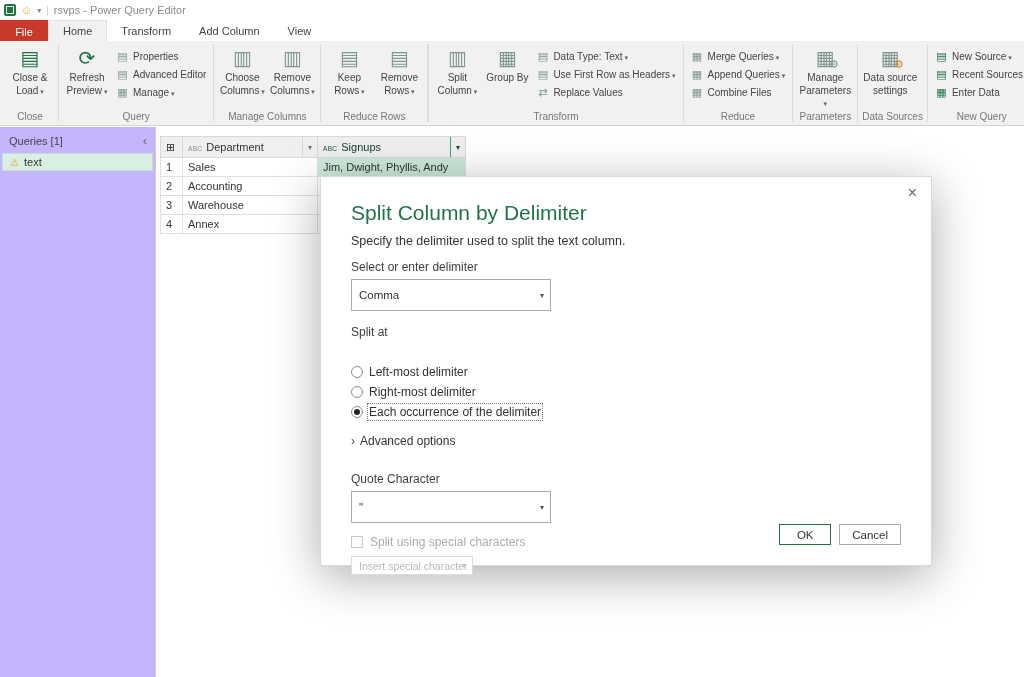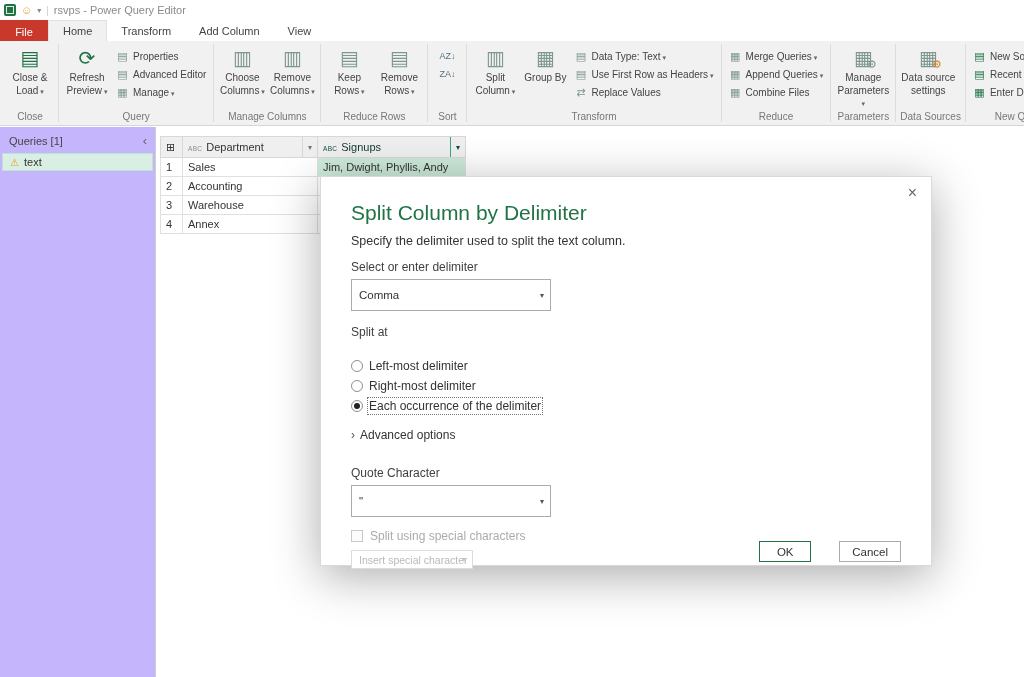--- a/index.html
+++ b/index.html
@@ -71,31 +71,31 @@
   .dclose{position:absolute;top:8px;right:14px;font-size:16px;color:#666;line-height:1}
   .dbody{padding:24px 30px 0}
   .dtitle{font-size:21px;color:#217346;font-weight:400}
   .dsub{margin-top:9px;font-size:12.5px;color:#333}
   .dlabel{margin-top:12px;font-size:12px;color:#404040}
   .dlabel.splitat{margin-top:14px}
   .dlabel.qlabel{margin-top:24px}
   .combo{margin-top:5px;width:200px;height:32px;border:1px solid #ababab;display:flex;align-items:center;padding-left:7px;font-size:11.5px;color:#333;position:relative;background:#fff}
   .carrow{position:absolute;right:6px;font-size:8px;color:#555}
   .radiorow{margin-top:4px;display:flex;align-items:center;gap:6px;font-size:12px;color:#333;height:16px}
-  .radiorow.first{margin-top:19px}
+  .radiorow.first{margin-top:25px}
   .radio{width:12px;height:12px;border:1px solid #8f8f8f;border-radius:50%;position:relative;background:#fff;flex:0 0 auto}
   .radio.on::after{content:"";position:absolute;left:2px;top:2px;width:6px;height:6px;border-radius:50%;background:#222}
   .rl-focus{outline:1px dotted #777;outline-offset:1px}
   .advrow{margin-top:14px;display:flex;align-items:center;gap:5px;font-size:12px;color:#333}
   .advchev{font-size:12px;color:#555}
   .checkrow{margin-top:12px;display:flex;align-items:center;gap:7px;font-size:12px;color:#ababab}
   .checkbox{width:12px;height:12px;border:1px solid #c9c9c9;background:#fbfbfb;flex:0 0 auto}
   .combo.disabled{width:122px;height:19px;border-color:#dcdcdc;color:#b9b9b9;font-size:10.5px;margin-top:7px}
   .combo.disabled .carrow{color:#c5c5c5}
-  .dbuttons{position:absolute;right:30px;bottom:3px;display:flex;gap:28px}
+  .dbuttons{position:absolute;right:30px;bottom:20px;display:flex;gap:8px}
   .btn{min-width:52px;height:21px;display:flex;align-items:center;justify-content:center;font-size:11.5px;color:#333;background:#fff;border:1px solid #ababab;padding:0 12px}
   .btn.primary{border-color:#217346}
 </style>
 </head>
 <body>
 
 <div class="titlebar">
   <span class="appicon"></span>
   <span class="smiley">☺</span>
   <span class="tb-dd">▾</span>
@@ -172,33 +172,20 @@
       </div>
       <div class="bigbtn">
         <span class="bicon">▤</span>
         <span class="blabel dd">Remove Rows</span>
       </div>
     </div>
     <div class="glabel">Reduce Rows</div>
   </div>
   <div class="rsep"></div>
 
-  <div class="rgroup">
-    <div class="gcontent">
-      <div class="smallcol">
-        <div class="smallbtn">
-          <span class="sorticon">AZ↓</span>
-        </div>
-        <div class="smallbtn">
-          <span class="sorticon">ZA↓</span>
-        </div>
-      </div>
-    </div>
-    <div class="glabel">Sort</div>
-  </div>
   <div class="rsep"></div>
 
   <div class="rgroup">
     <div class="gcontent">
       <div class="bigbtn">
         <span class="bicon">▥</span>
         <span class="blabel dd">Split Column</span>
       </div>
       <div class="bigbtn">
         <span class="bicon">▦</span>

